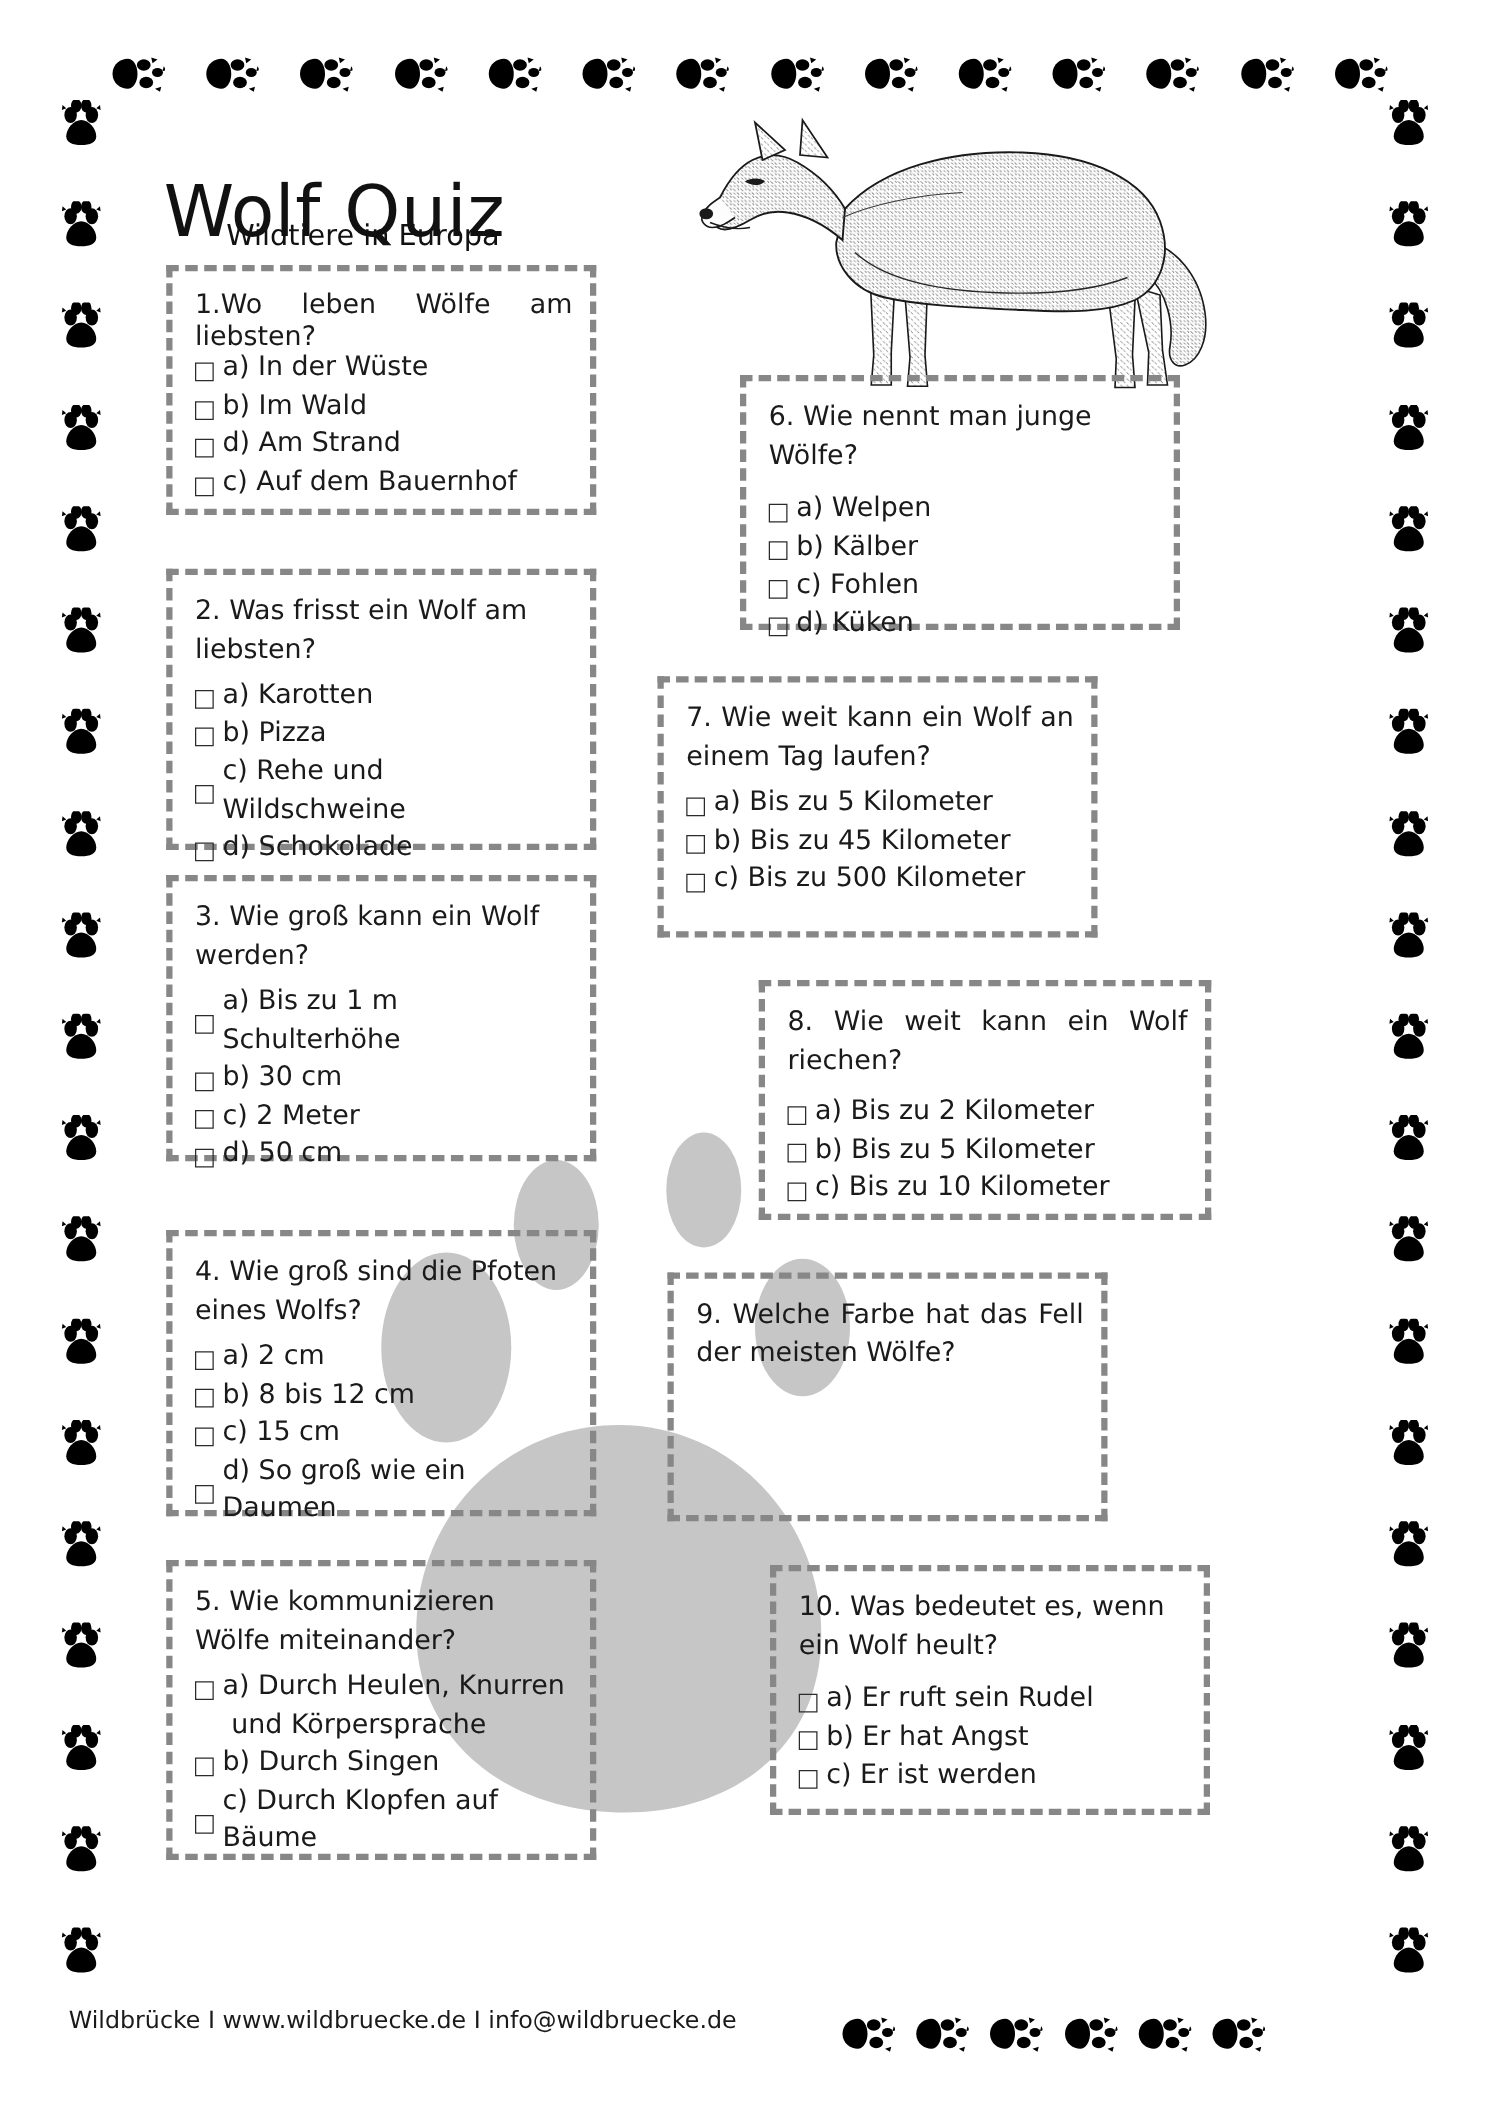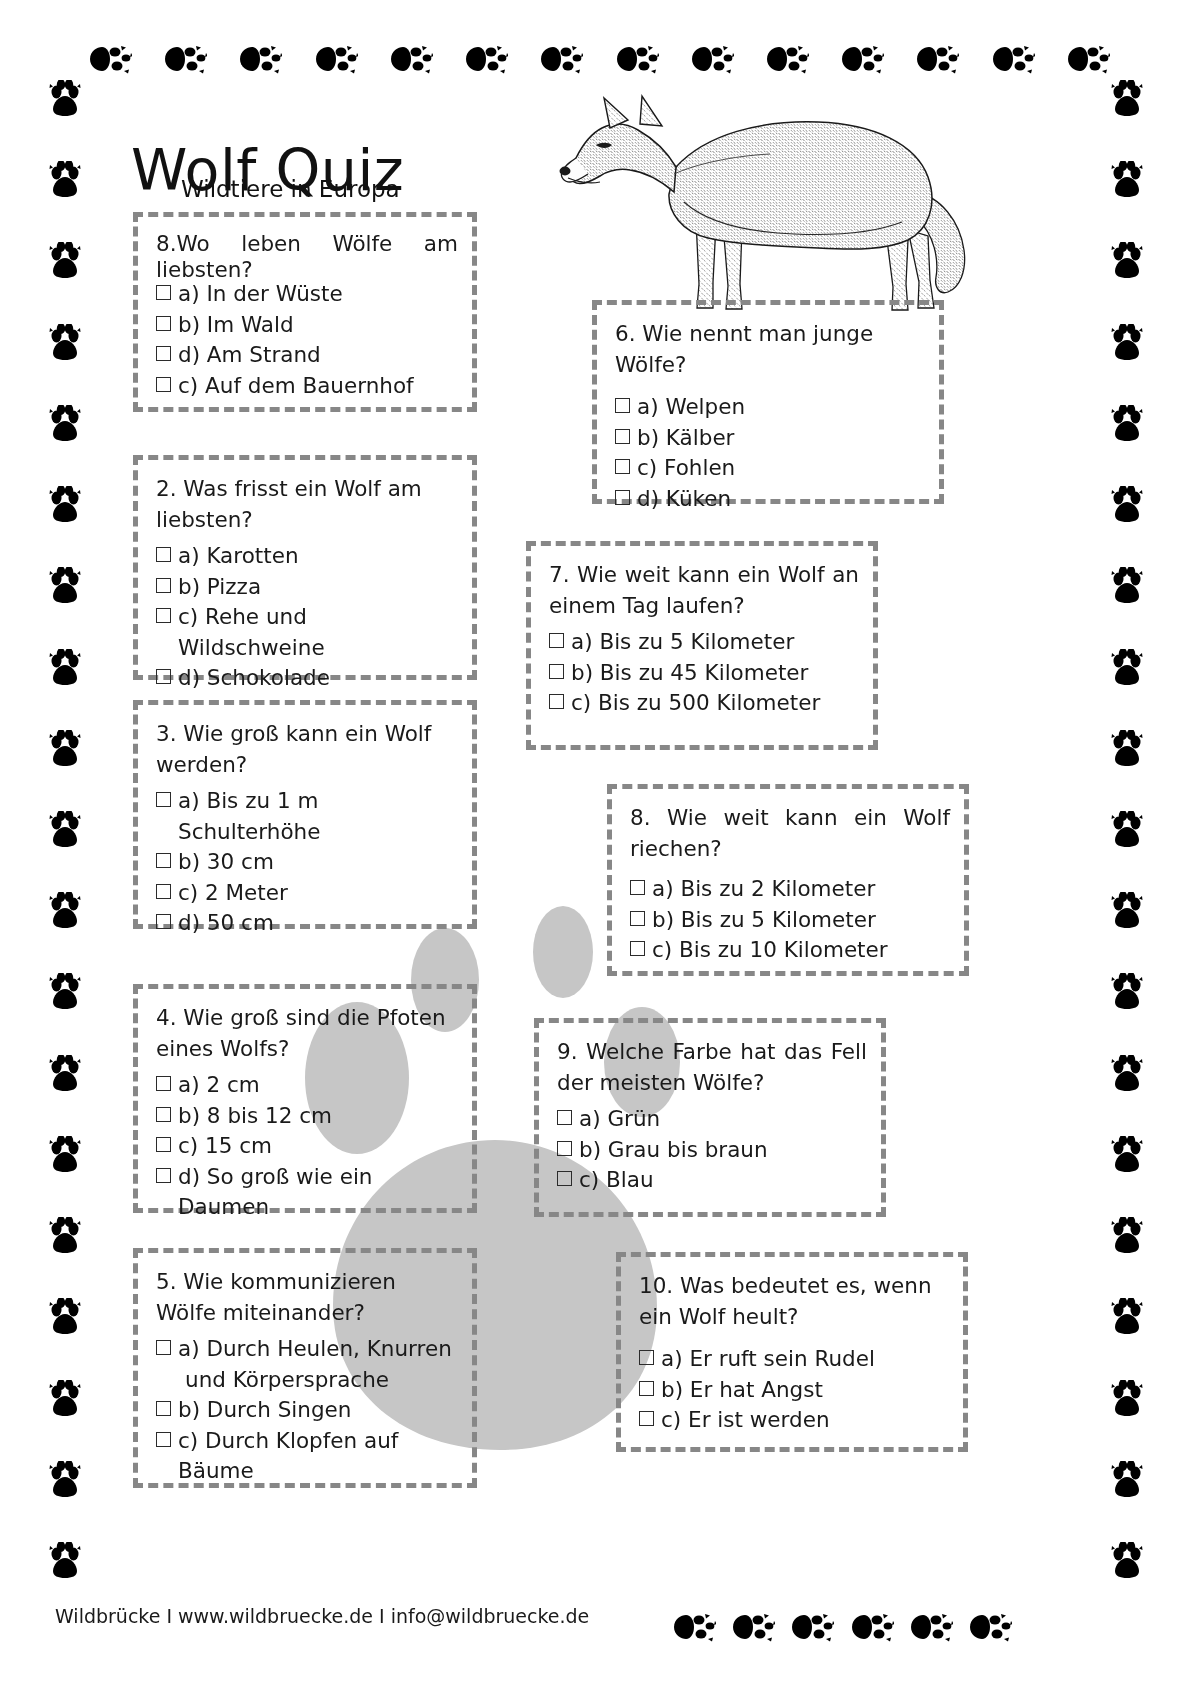--- a/index.html
+++ b/index.html
@@ -59,21 +59,21 @@
     background:transparent;
     padding:14px 14px 12px 18px;
   }
   .q-text{
     font-size:21.5px;line-height:1.42;color:#1a1a1a;margin:0 0 6px 0;
   }
   .q-text.justify{text-align:justify;text-align-last:left;}
   .q-text.tight{line-height:1.22;margin-bottom:0;}
   .opts{margin:0;padding:0;list-style:none;}
   .opt{
-    display:flex;align-items:flex-start;gap:7px;
+    display:flex;align-items:center;gap:7px;
     font-size:21.5px;line-height:1.42;color:#1a1a1a;
   }
   .opt .box{
     flex:0 0 auto;width:15px;height:15px;margin-top:6px;
     border:1.6px solid #2b2b2b;background:transparent;box-sizing:border-box;
   }
   .opt .lbl{display:block;}
   .opt.indent2{padding-left:29px;}
 
   
@@ -1004,21 +1004,21 @@
 
         <path d="M12 106 C22 110 34 112 44 110" stroke="#1a1a1a" stroke-width="1.1" fill="none"></path>
 
         <path d="M128 130 C150 150 190 160 238 162 C282 164 320 160 346 150" stroke="#2a2a2a" stroke-width="1.1" fill="none"></path>
         <path d="M118 102 C140 92 176 84 214 82" stroke="#3a3a3a" stroke-width="0.9" fill="none"></path>
       </g>
     </svg>
   </div>
 
   <div class="qbox" id="q1">
-    <p class="q-text justify tight">8.Wo leben Wölfe am liebsten?</p>
+    <p class="q-text justify tight">1.Wo leben Wölfe am liebsten?</p>
     <ul class="opts">
       <li class="opt">
           <span class="box"></span>
           <span class="lbl">a) In der Wüste</span>
         </li>
       <li class="opt">
           <span class="box"></span>
           <span class="lbl">b) Im Wald</span>
         </li>
       <li class="opt">
@@ -1172,34 +1172,20 @@
         </li>
       <li class="opt">
           <span class="box"></span>
           <span class="lbl">c) Bis zu 10 Kilometer</span>
         </li>
     </ul>
   </div>
 
   <div class="qbox" id="q9">
     <p class="q-text justify">9. Welche Farbe hat das Fell der meisten Wölfe?</p>
-    <ul class="opts">
-      <li class="opt">
-          <span class="box"></span>
-          <span class="lbl">a) Grün</span>
-        </li>
-      <li class="opt">
-          <span class="box"></span>
-          <span class="lbl">b) Grau bis braun</span>
-        </li>
-      <li class="opt">
-          <span class="box"></span>
-          <span class="lbl">c) Blau</span>
-        </li>
-    </ul>
   </div>
 
   <div class="qbox" id="q10">
     <p class="q-text">10. Was bedeutet es, wenn ein Wolf heult?</p>
     <ul class="opts">
       <li class="opt">
           <span class="box"></span>
           <span class="lbl">a) Er ruft sein Rudel</span>
         </li>
       <li class="opt">

